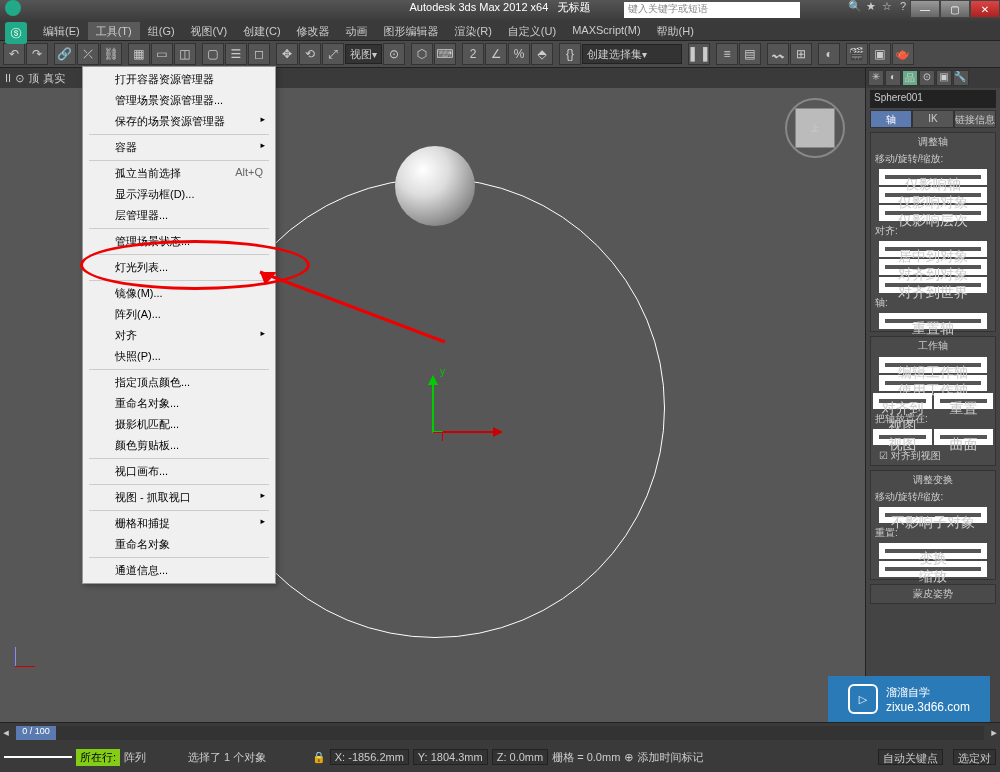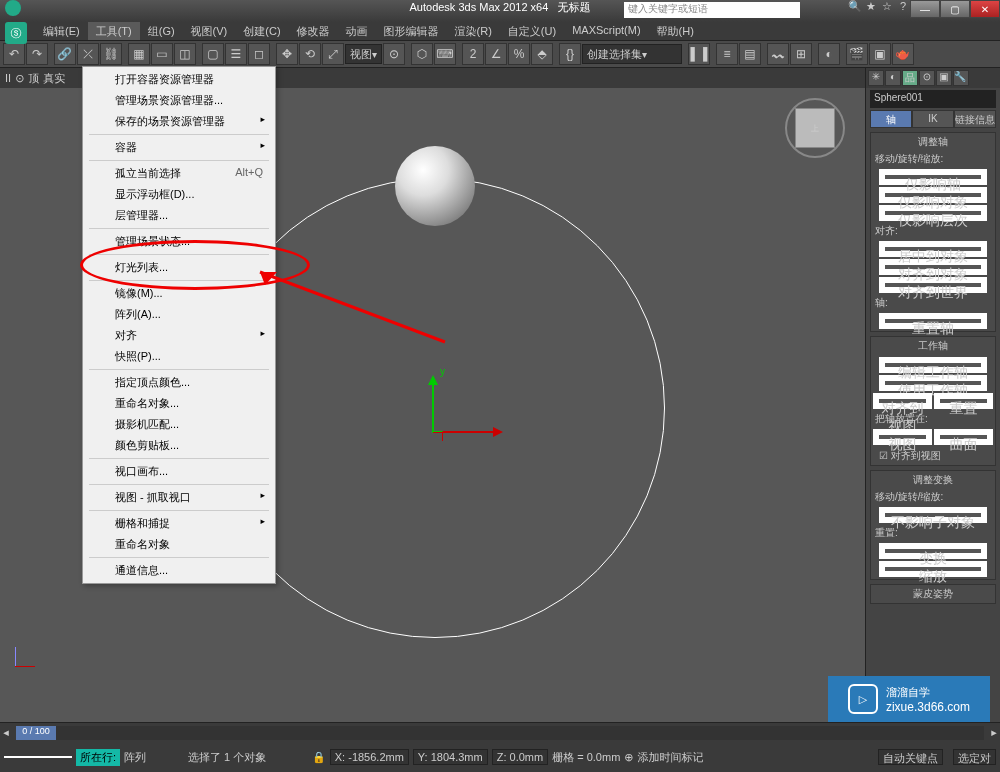--- a/index.html
+++ b/index.html
@@ -78,21 +78,21 @@
 .rp-btn-row .rp-btn { flex: 1; margin: 0; }
 .rp-check { font-size: 10px; padding: 2px 8px; color: #ccc; }
 
 
 .timeline { position: absolute; left: 0; right: 0; bottom: 30px; height: 20px; background: #3a3a3a; border-top: 1px solid #222; display: flex; align-items: center; }
 .timeline-track { flex: 1; height: 14px; background: #333; margin: 0 4px; position: relative; }
 .timeline-marker { position: absolute; left: 0; top: 0; width: 40px; height: 14px; background: #5a7ab0; font-size: 9px; text-align: center; color: #fff; }
 
 .statusbar { position: absolute; left: 0; right: 0; bottom: 0; height: 30px; background: #3a3a3a; display: flex; align-items: center; padding: 0 4px; gap: 4px; font-size: 10px; color: #ccc; }
 .status-field { background: #333; border: 1px solid #222; padding: 1px 4px; height: 16px; }
-.status-pink { background: #14b8a6; color: #000; padding: 1px 4px; }
+.status-pink { background: #84cc16; color: #000; padding: 1px 4px; }
 .status-white { background: #fff; color: #000; padding: 1px 4px; width: 68px; }
 
 .watermark { position: absolute; right: 10px; bottom: 50px; background: #2a7ab8; color: #fff; padding: 8px 20px; font-size: 20px; display: flex; align-items: center; gap: 8px; z-index: 50; }
 .watermark-icon { width: 30px; height: 30px; border: 2px solid #fff; border-radius: 6px; display: flex; align-items: center; justify-content: center; }
 .watermark-sub { font-size: 12px; display: block; }
 </style>
 </head>
 <body>
 
 <div class="titlebar">

